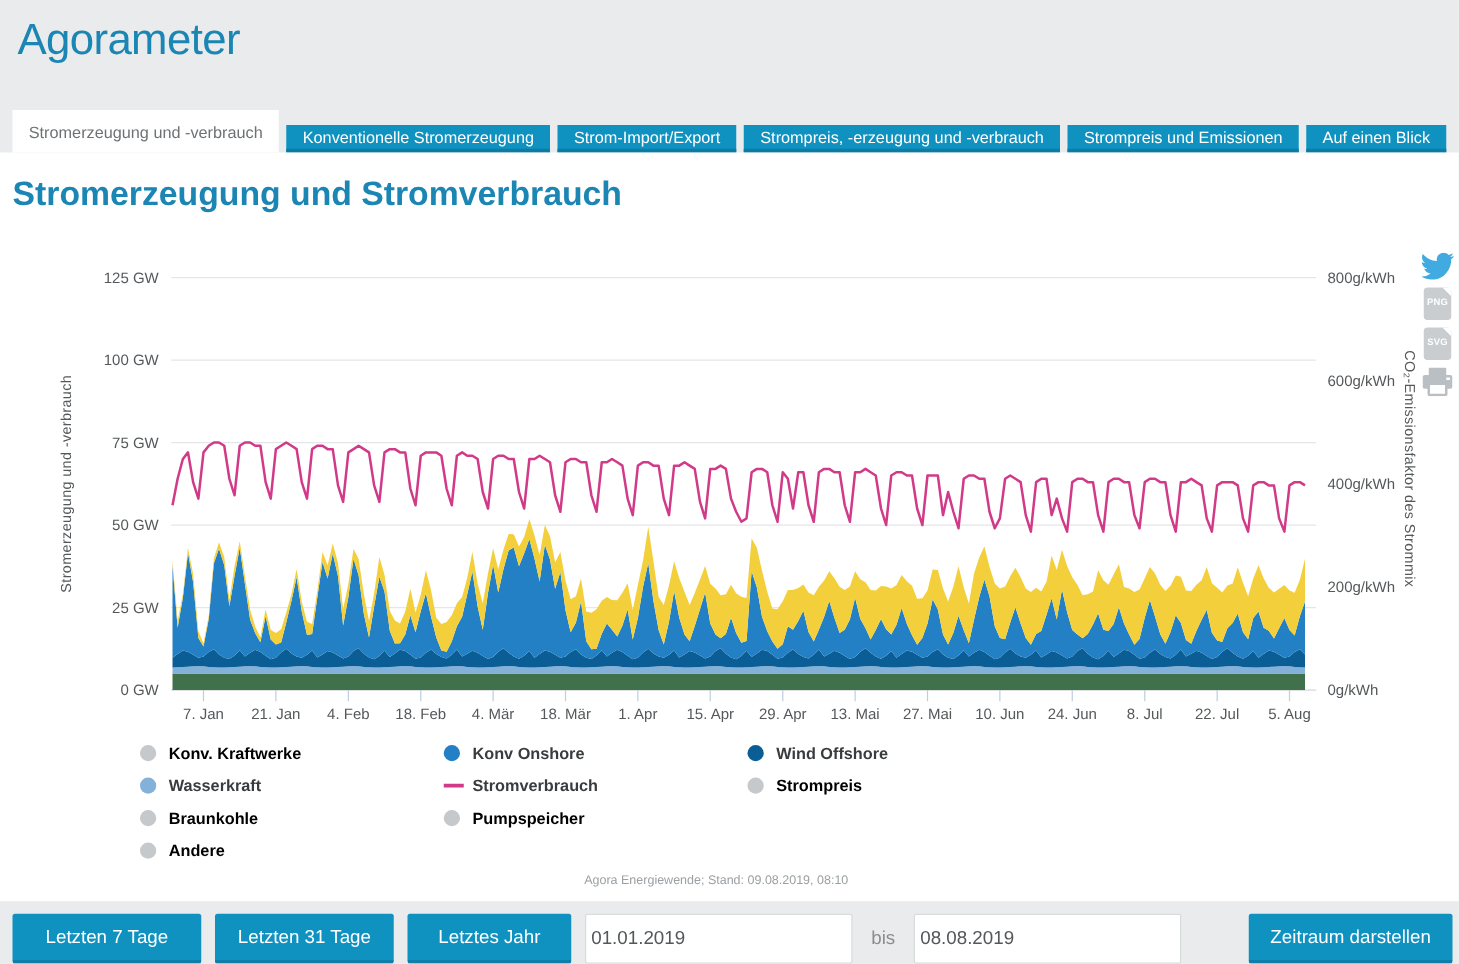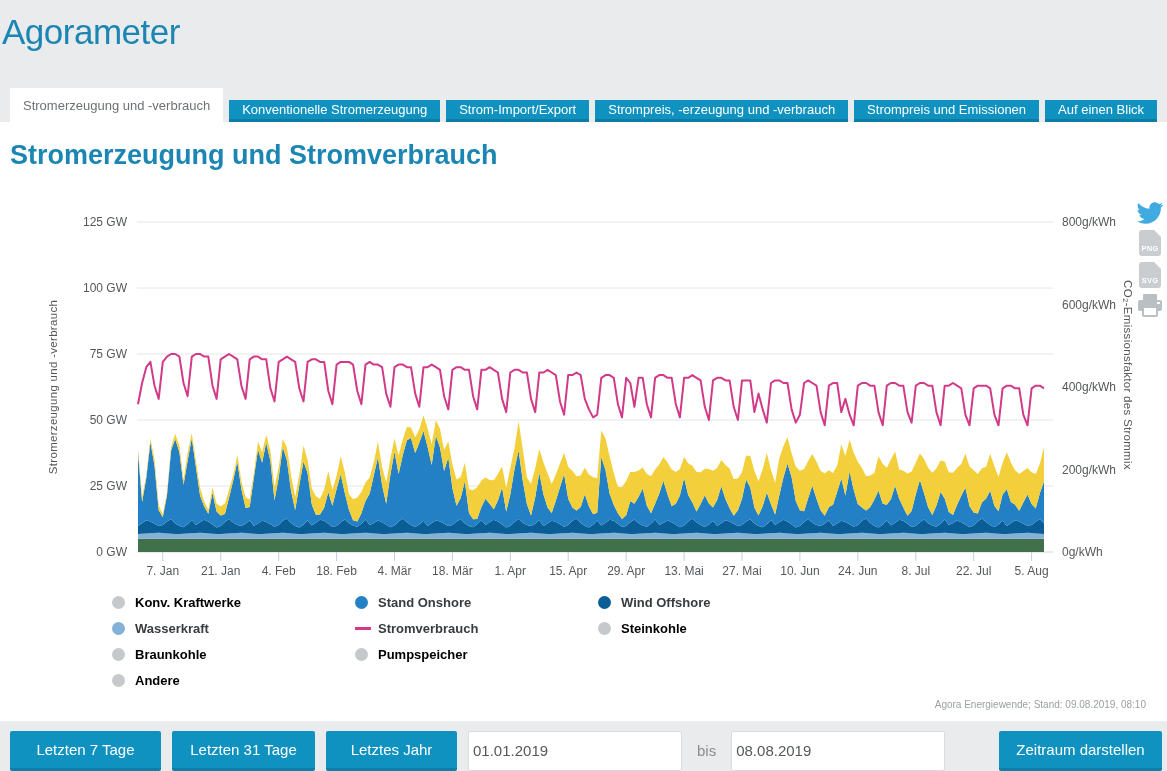--- a/index.html
+++ b/index.html
@@ -1,43 +1,43 @@
 <!DOCTYPE html>
 <html><head>
 <meta charset="utf-8">
 <style>
   html,body{margin:0;padding:0}
   body{width:1167px;height:771px;background:#e9ebec;font-family:"Liberation Sans",sans-serif;overflow:hidden}
-  .header{padding:12px 0 0 2px;height:64px}
+  .header{padding:12px 0 0 14px;height:64px}
   .header h1{margin:0;font-size:35px;font-weight:300;color:#1b86b4;letter-spacing:-.5px}
   .tabs{display:flex;gap:6px;padding-left:10px;align-items:flex-end;height:46px}
   .tab{height:22px;box-sizing:border-box;display:flex;align-items:center;padding:0 13px;font-size:13px;
        background:#1092c0;color:#fff;cursor:pointer;border-bottom:3px solid #0d7ba3;white-space:nowrap}
   .tab.active{background:#fff;color:#6e7274;border-bottom:none;height:34px}
   .content{background:#fff;position:relative;padding-bottom:6px}
   .section-title{margin:0;padding:18px 0 0 10px;font-size:27px;font-weight:700;color:#1b86b4;height:50px}
   .chart-wrap{position:relative;height:395px}
   .chart-wrap svg.main{display:block}
   .ax{font:12px "Liberation Sans",sans-serif;fill:#55585a}
   .axl{font:11.5px "Liberation Sans",sans-serif;fill:#55585a;letter-spacing:.3px}
   .share{position:absolute;top:12px;right:4px;display:flex;flex-direction:column;align-items:center;gap:6px}
   .share>*{cursor:pointer}
   .chip{width:22px;height:26px;background:#c9cdd0;border-radius:3px;position:relative;display:flex;
-        align-items:flex-end;justify-content:center;padding-bottom:3px;box-sizing:border-box;
+        align-items:center;justify-content:center;padding-bottom:3px;box-sizing:border-box;
         color:#fff;font-size:7.5px;font-weight:700;letter-spacing:.2px}
   .chip::after{content:"";position:absolute;top:0;right:0;width:0;height:0;
         border-top:7px solid #fff;border-left:7px solid transparent}
   .legend{display:flex;margin-left:112px;margin-top:4px}
   .lcol{width:243px}
   .litem{display:flex;align-items:center;height:26px;cursor:pointer}
   .lmark{width:13px;height:13px;border-radius:50%;flex:none;margin-right:10px}
   .lmark.line{width:16px;height:3px;border-radius:0;margin-right:7px}
   .llabel{font-size:13px;font-weight:700;color:#383c3e}
   .litem.inactive .llabel{color:#000000}
-  .attrib{text-align:right;padding:6px 21px 0 0;font-size:10px;color:#9aa0a3;height:16px}
+  .attrib{text-align:center;padding:6px 21px 0 0;font-size:10px;color:#9aa0a3;height:16px}
   .footer{display:flex;align-items:center;height:59px;background:#e9ebec;padding:0 5px 0 10px;gap:11px}
   .btn{height:40px;box-sizing:border-box;background:#1092c0;color:#fff;border:none;border-bottom:3px solid #0d7fa9;
        border-radius:2px;font-family:inherit;font-size:15px;cursor:pointer;flex:none}
   .b1{width:151px}.b2{width:143px}.b3{width:131px}.submit{width:163px;margin-left:auto}
   .dinput{height:40px;width:214px;box-sizing:border-box;border:1px solid #d9dcdd;border-radius:2px;
        background:#fff;color:#55585a;font-family:inherit;font-size:15px;padding:0 4px;flex:none}
   .bis{color:#8a8e90;font-size:15px;padding:0 4px;flex:none}
 </style>
 </head>
 <body>
@@ -152,39 +152,39 @@
           <span class="llabel">Braunkohle</span>
         </div>
         <div class="litem inactive">
           <span class="lmark" style="background: rgb(198, 201, 203);"></span>
           <span class="llabel">Andere</span>
         </div>
       </div>
       <div class="lcol">
         <div class="litem">
           <span class="lmark" style="background: rgb(35, 128, 196);"></span>
-          <span class="llabel">Stand Onshore</span>
+          <span class="llabel">Konv Onshore</span>
         </div>
         <div class="litem">
           <span class="lmark line" style="background: rgb(209, 58, 136);"></span>
           <span class="llabel">Stromverbrauch</span>
         </div>
         <div class="litem inactive">
           <span class="lmark" style="background: rgb(198, 201, 203);"></span>
           <span class="llabel">Pumpspeicher</span>
         </div>
       </div>
       <div class="lcol">
         <div class="litem">
           <span class="lmark" style="background: rgb(11, 94, 149);"></span>
           <span class="llabel">Wind Offshore</span>
         </div>
         <div class="litem inactive">
           <span class="lmark" style="background: rgb(198, 201, 203);"></span>
-          <span class="llabel">Steinkohle</span>
+          <span class="llabel">Strompreis</span>
         </div>
       </div>
     </div>
 
   <div class="attrib">Agora Energiewende; Stand: 09.08.2019, 08:10</div>
 </div>
 
 <div class="footer">
   <button class="btn b1">Letzten 7 Tage</button>
   <button class="btn b2">Letzten 31 Tage</button>

